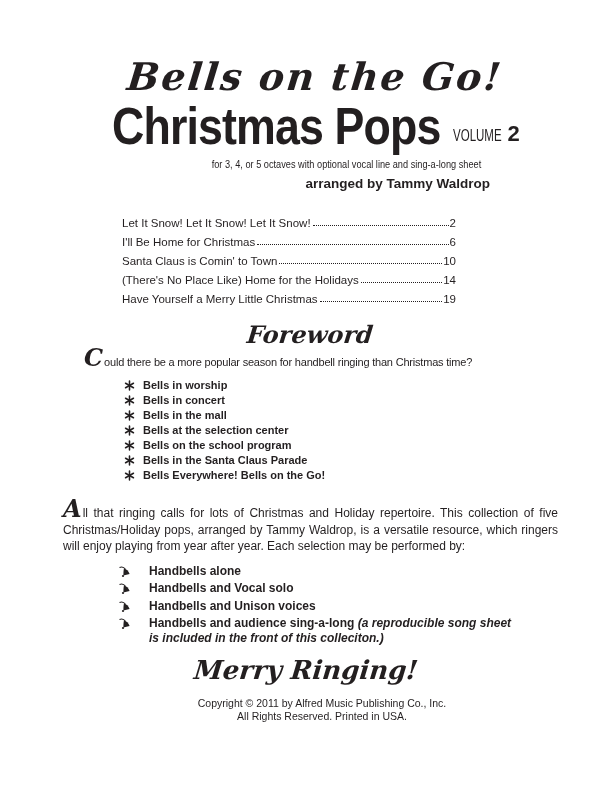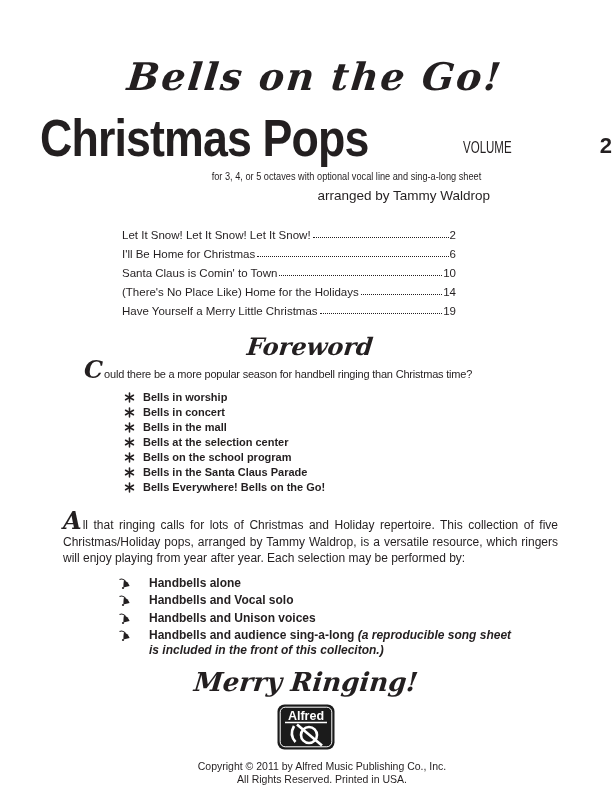--- a/index.html
+++ b/index.html
@@ -24,25 +24,25 @@
     margin-top: 54px;
     text-align: center;
     padding-left: 18px;
     font-size: 38px;
     line-height: 1.2;
     letter-spacing: 2px;
     transform: skewX(-6deg);
   }
   .title-line {
     display: flex;
-    justify-content: space-between;
+    justify-content: center;
     align-items: baseline;
     line-height: 1;
-    padding-left: 40px;
-    margin-top: 12px;
+    padding-left: 20px;
+    margin-top: 0;
   }
   .main-title {
     display: inline-block;
     font-size: 52px;
     font-weight: bold;
     letter-spacing: -1px;
     transform: scaleX(0.86);
     transform-origin: left center;
     margin-right: -53px;
     white-space: nowrap;
@@ -72,21 +72,21 @@
     transform: scaleX(0.8);
     position: relative;
     left: 40px;
     white-space: nowrap;
   }
   .arranger {
     margin-top: 5px;
     text-align: right;
     padding-right: 122px;
     font-size: 13.5px;
-    font-weight: normal;
+    font-weight: bold;
     line-height: 16px;
   }
 
   
   .toc { margin: 18px 0 0 122px; width: 334px; font-size: 11.5px; }
   .toc-row { display: flex; align-items: flex-end; height: 19px; }
   .toc-title { white-space: nowrap; }
   .toc-dots { flex: 1; margin: 0 1px 3px 2px; border-bottom: 1.7px dotted #231f20; }
   .toc-page { white-space: nowrap; }
 
@@ -307,30 +307,19 @@
             <path d="M0.5 1.5 C3 0.3, 5 1.2, 6.5 3.3" fill="none" stroke="#231f20" stroke-width="1.1"></path>
             <path d="M5 2.5 C7.5 3, 9.6 5, 10.6 8 L4.4 9.6 C4.4 6.5, 4.5 4.5, 5 2.5 Z" fill="#231f20"></path>
             <ellipse cx="4" cy="10" rx="1.1" ry="0.9" fill="#231f20"></ellipse>
           </svg></span>
       <span class="perf-text"><span>Handbells and audience sing-a-long </span><span class="note">(a reproducible song sheet is included in the front of this colleciton.)</span></span>
     </li>
   </ul>
 
   <div class="closing script">Merry Ringing!</div>
 
-  <div class="logo-wrap">
-    <svg width="58" height="46" viewBox="0 0 58 46">
-      <rect x="0.5" y="0.5" width="57" height="45" rx="7" fill="#1b1b1b"></rect>
-      <rect x="3.2" y="3.2" width="51.6" height="39.6" rx="5" fill="none" stroke="#ffffff" stroke-width="1"></rect>
-      <text x="29" y="15.5" text-anchor="middle" fill="#ffffff" font-family="Liberation Sans, sans-serif" font-size="12.5" font-weight="bold">Alfred</text>
-      <line x1="8" y1="18.5" x2="50" y2="18.5" stroke="#ffffff" stroke-width="1.4"></line>
-      <path d="M17 22 q-5 9 1.5 16" fill="none" stroke="#ffffff" stroke-width="2.6"></path>
-      <circle cx="32" cy="31" r="8" fill="none" stroke="#ffffff" stroke-width="2.6"></circle>
-      <line x1="20" y1="20.5" x2="45" y2="41.5" stroke="#ffffff" stroke-width="2.6"></line>
-    </svg>
-  </div>
 
   <div class="copyright">
     <div>Copyright © 2011 by Alfred Music Publishing Co., Inc.</div>
     <div>All Rights Reserved. Printed in USA.</div>
   </div>
 
 </div>
 
 </body></html>

